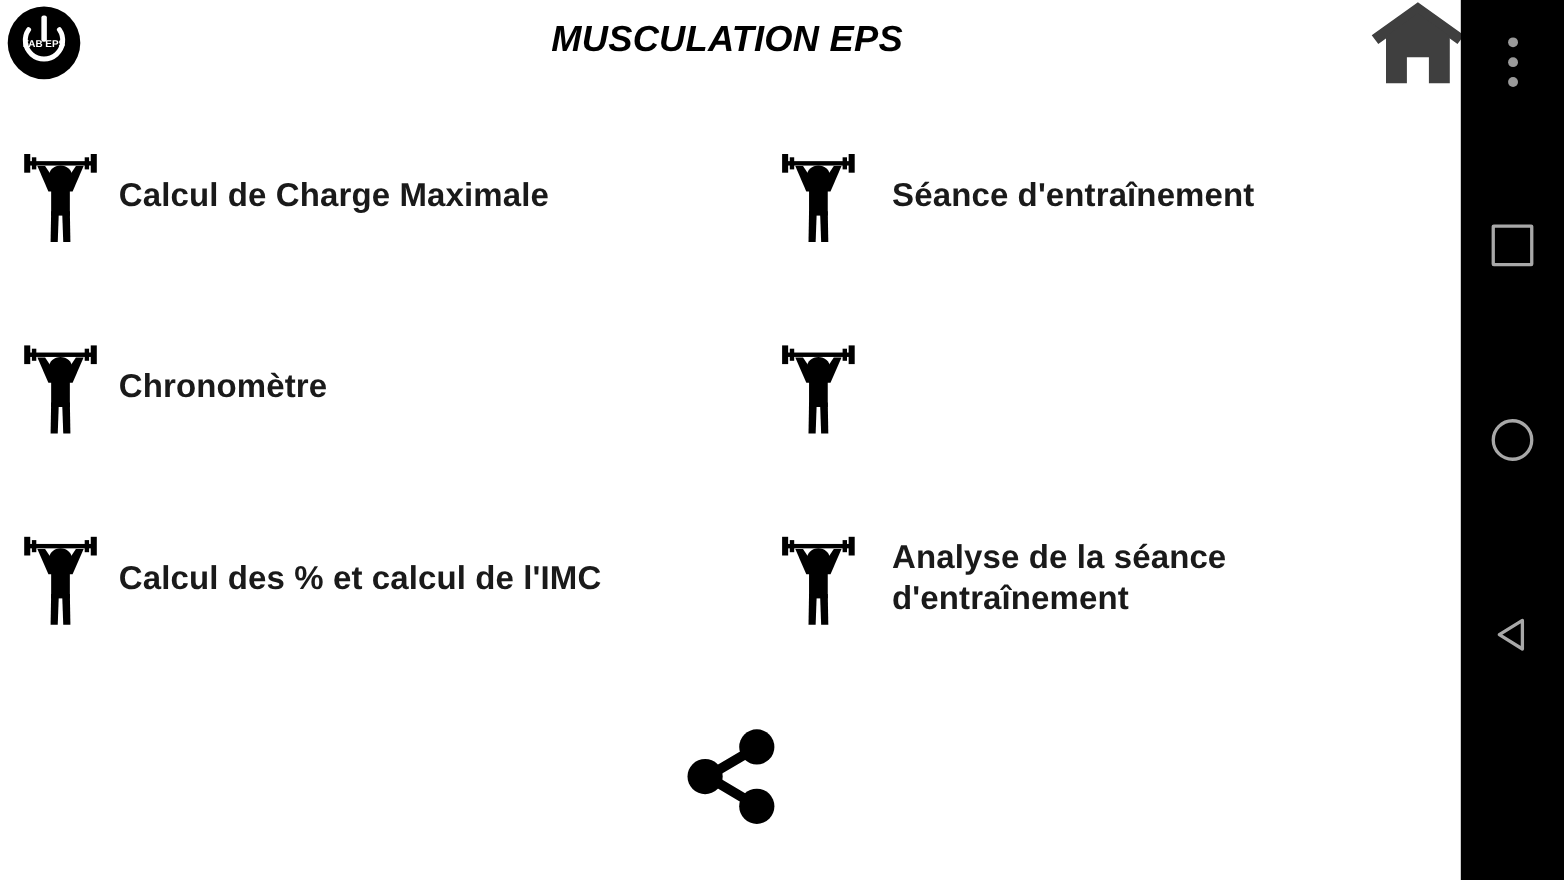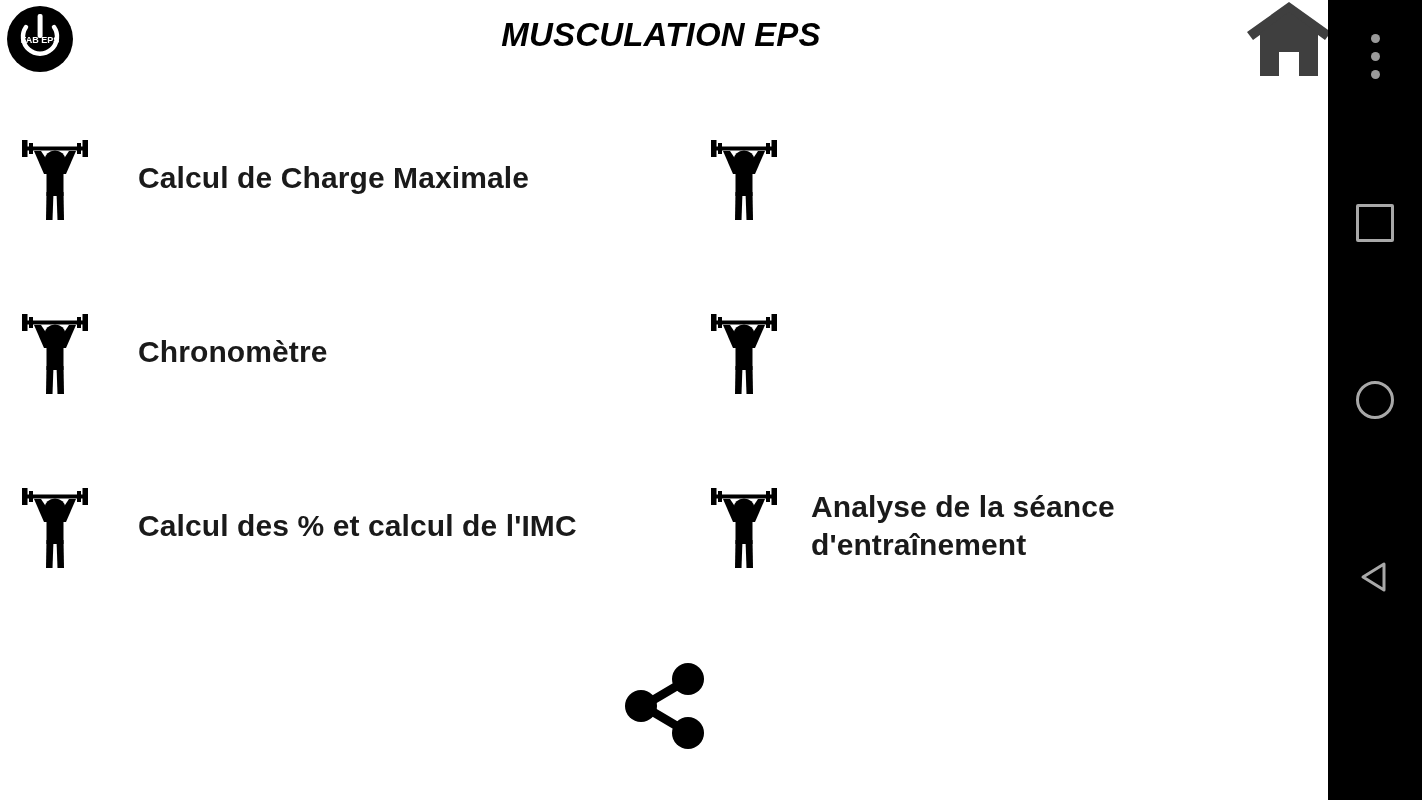--- a/index.html
+++ b/index.html
@@ -101,21 +101,21 @@
     letter-spacing: 0.1px;
     white-space: pre-line;
   }
   
   .col-left  { left: 14px;  width: 640px; }
   .col-right { left: 703px; width: 600px; }
   .row-1 { top: 0px;   height: 120px; }
   .row-2 { top: 174px; height: 120px; }
   .row-3 { top: 348px; height: 120px; }
 
-  .col-left .item-label  { margin-left: 42px; }
+  .col-left .item-label  { margin-left: 12px; }
   .col-right .item-label { margin-left: 26px; }
 
   
   #share-button {
     position: absolute;
     left: 612px;
     top: 655px;
     width: 106px;
     height: 102px;
     display: flex;
@@ -245,20 +245,21 @@
             <rect x="66.5" y="6" width="5.5" height="17" fill="#000000"></rect>
             <rect x="61" y="9" width="4" height="11" fill="#000000"></rect>
             <path d="M 18 17 L 25 17 L 35 32 L 35 40 L 28 40 Z" fill="#000000"></path>
             <path d="M 60 17 L 53 17 L 43 32 L 43 40 L 50 40 Z" fill="#000000"></path>
             <ellipse cx="39" cy="26" rx="10.5" ry="9.5" fill="#000000"></ellipse>
             <rect x="30.5" y="33" width="17" height="29" fill="#000000"></rect>
             <path d="M 30.5 58 L 37.5 58 L 36.5 86 L 30 86 Z" fill="#000000"></path>
             <path d="M 47.5 58 L 40.5 58 L 41.5 86 L 48 86 Z" fill="#000000"></path>
           </svg>
         </span>
+        <span class="item-label">Séance d'entraînement</span>
       </div>
 
       <div class="menu-item col-left row-2">
         <span class="icon-wrap">
           <svg width="78" height="88" viewBox="0 0 78 88" aria-hidden="true">
             <rect x="8" y="12.5" width="62" height="4" fill="#000000"></rect>
             <rect x="6" y="6" width="5.5" height="17" fill="#000000"></rect>
             <rect x="13" y="9" width="4" height="11" fill="#000000"></rect>
             <rect x="66.5" y="6" width="5.5" height="17" fill="#000000"></rect>
             <rect x="61" y="9" width="4" height="11" fill="#000000"></rect>

